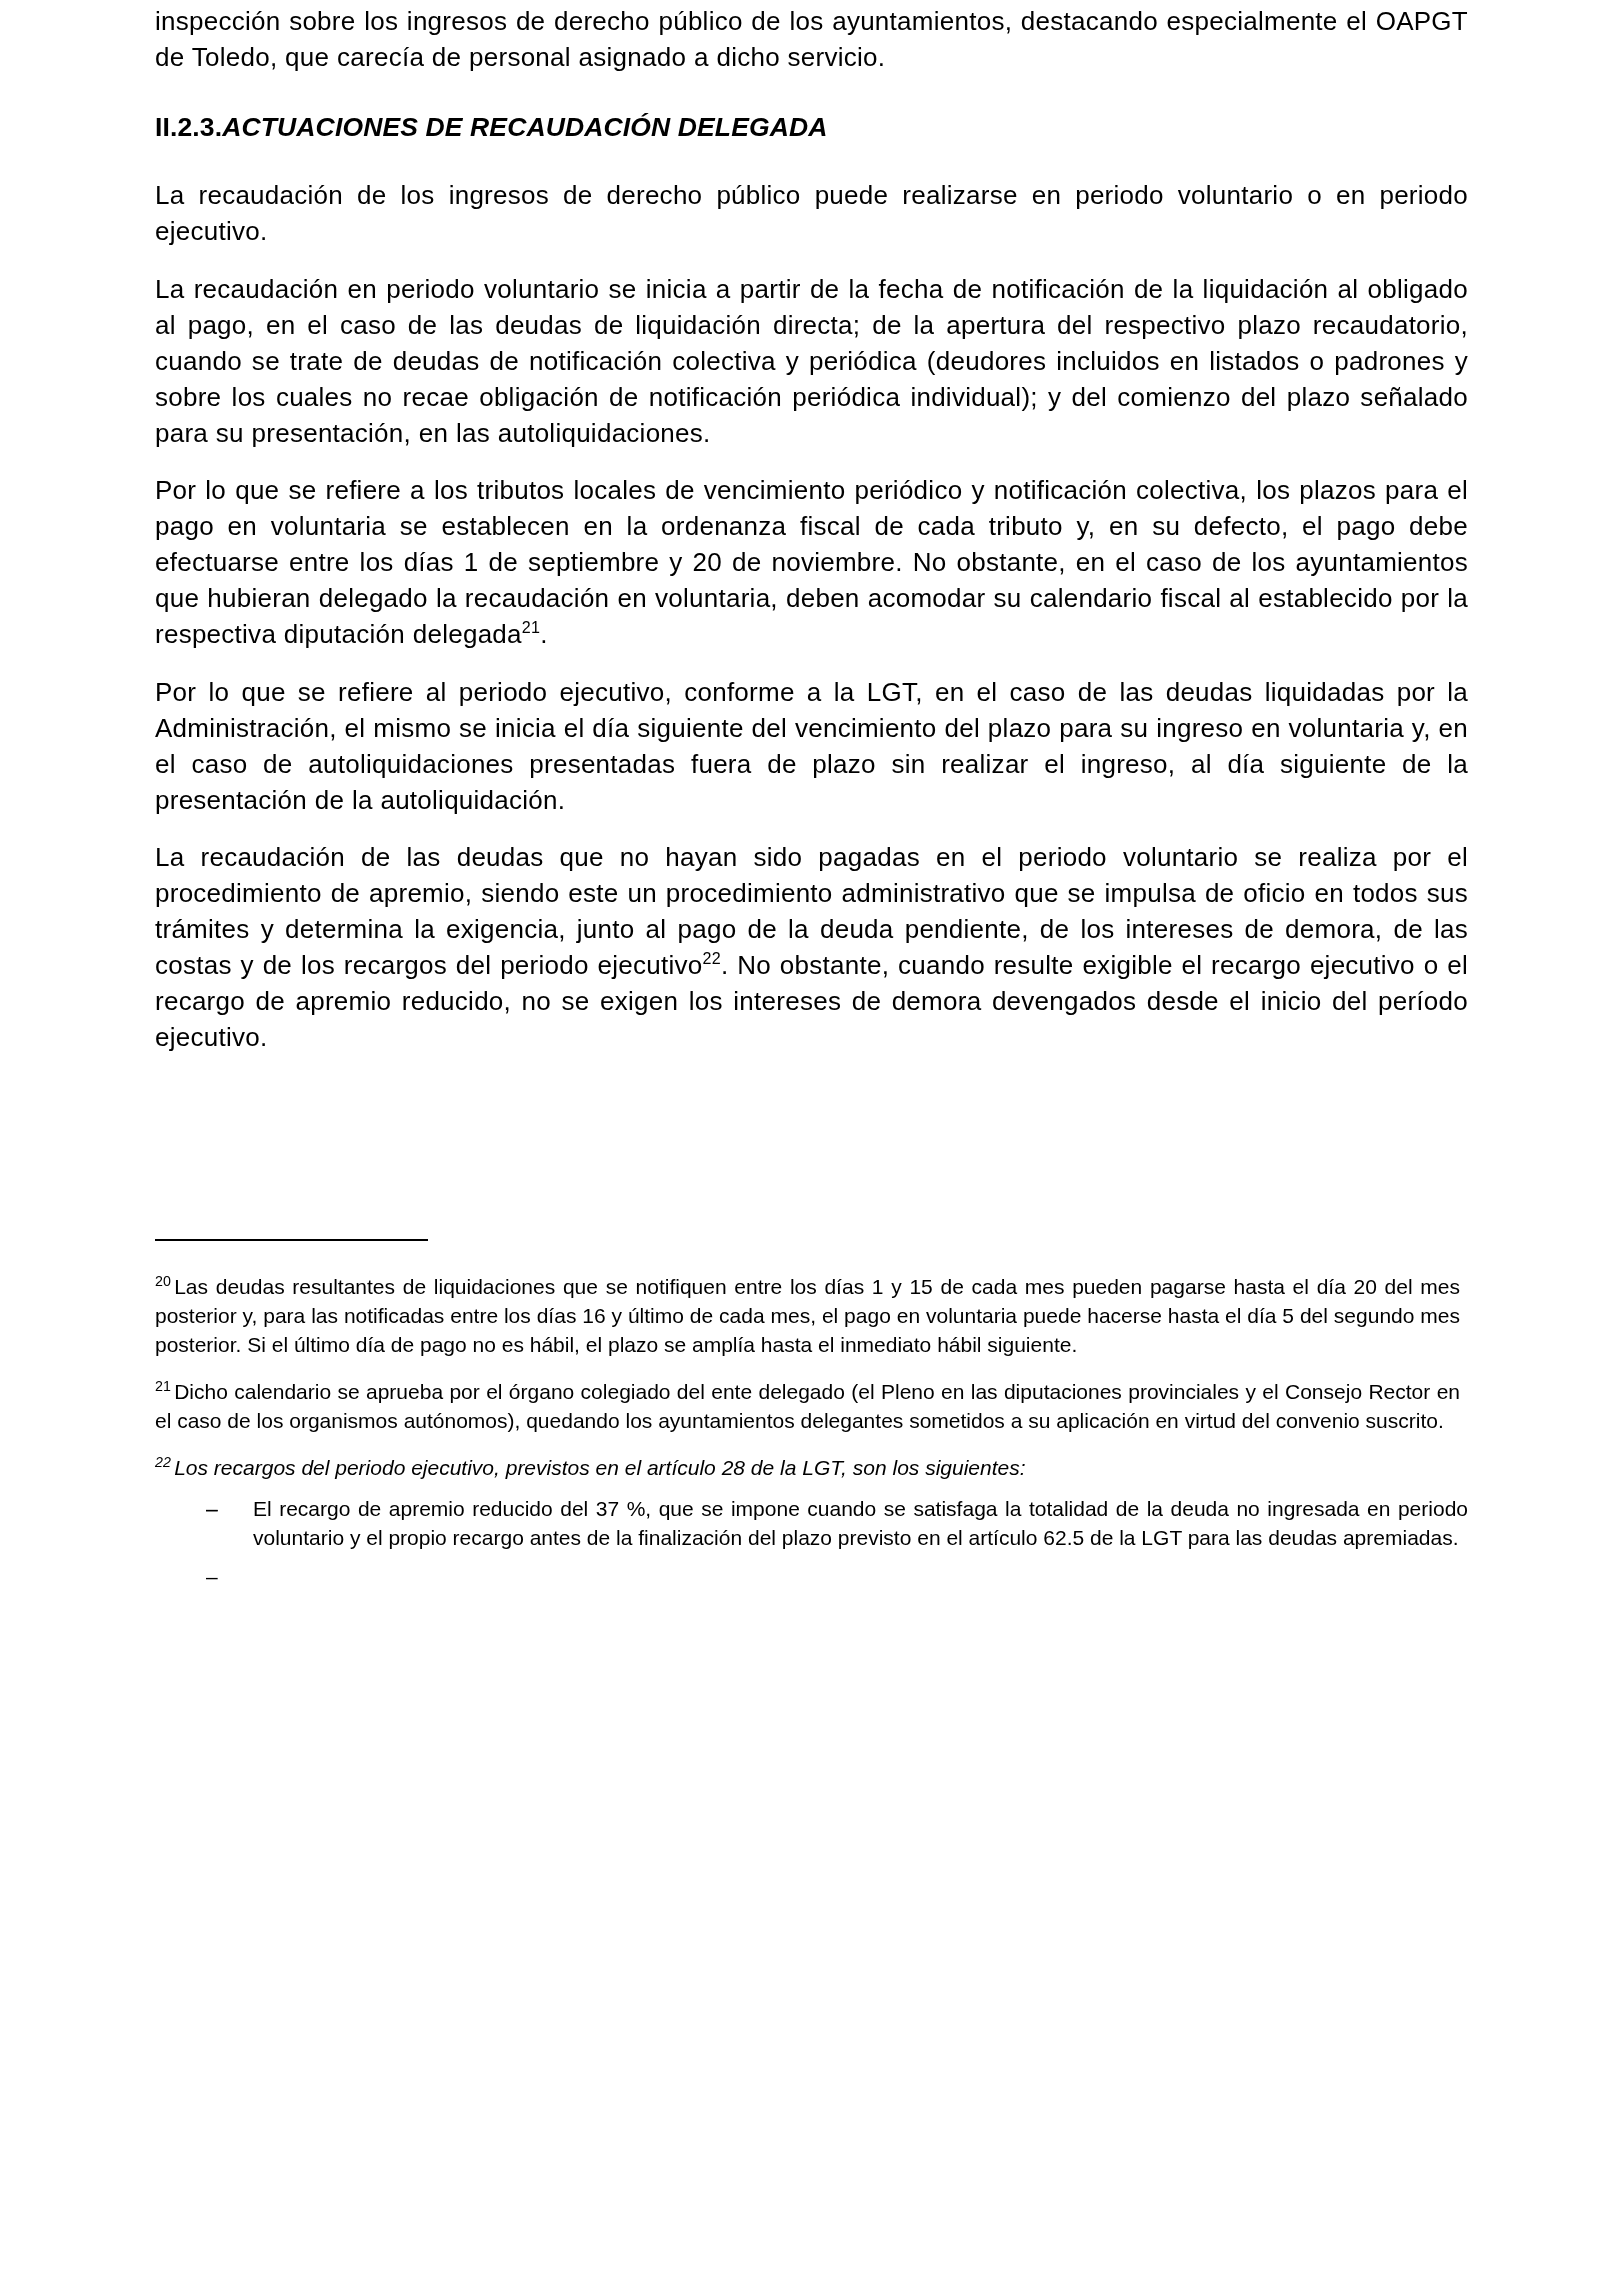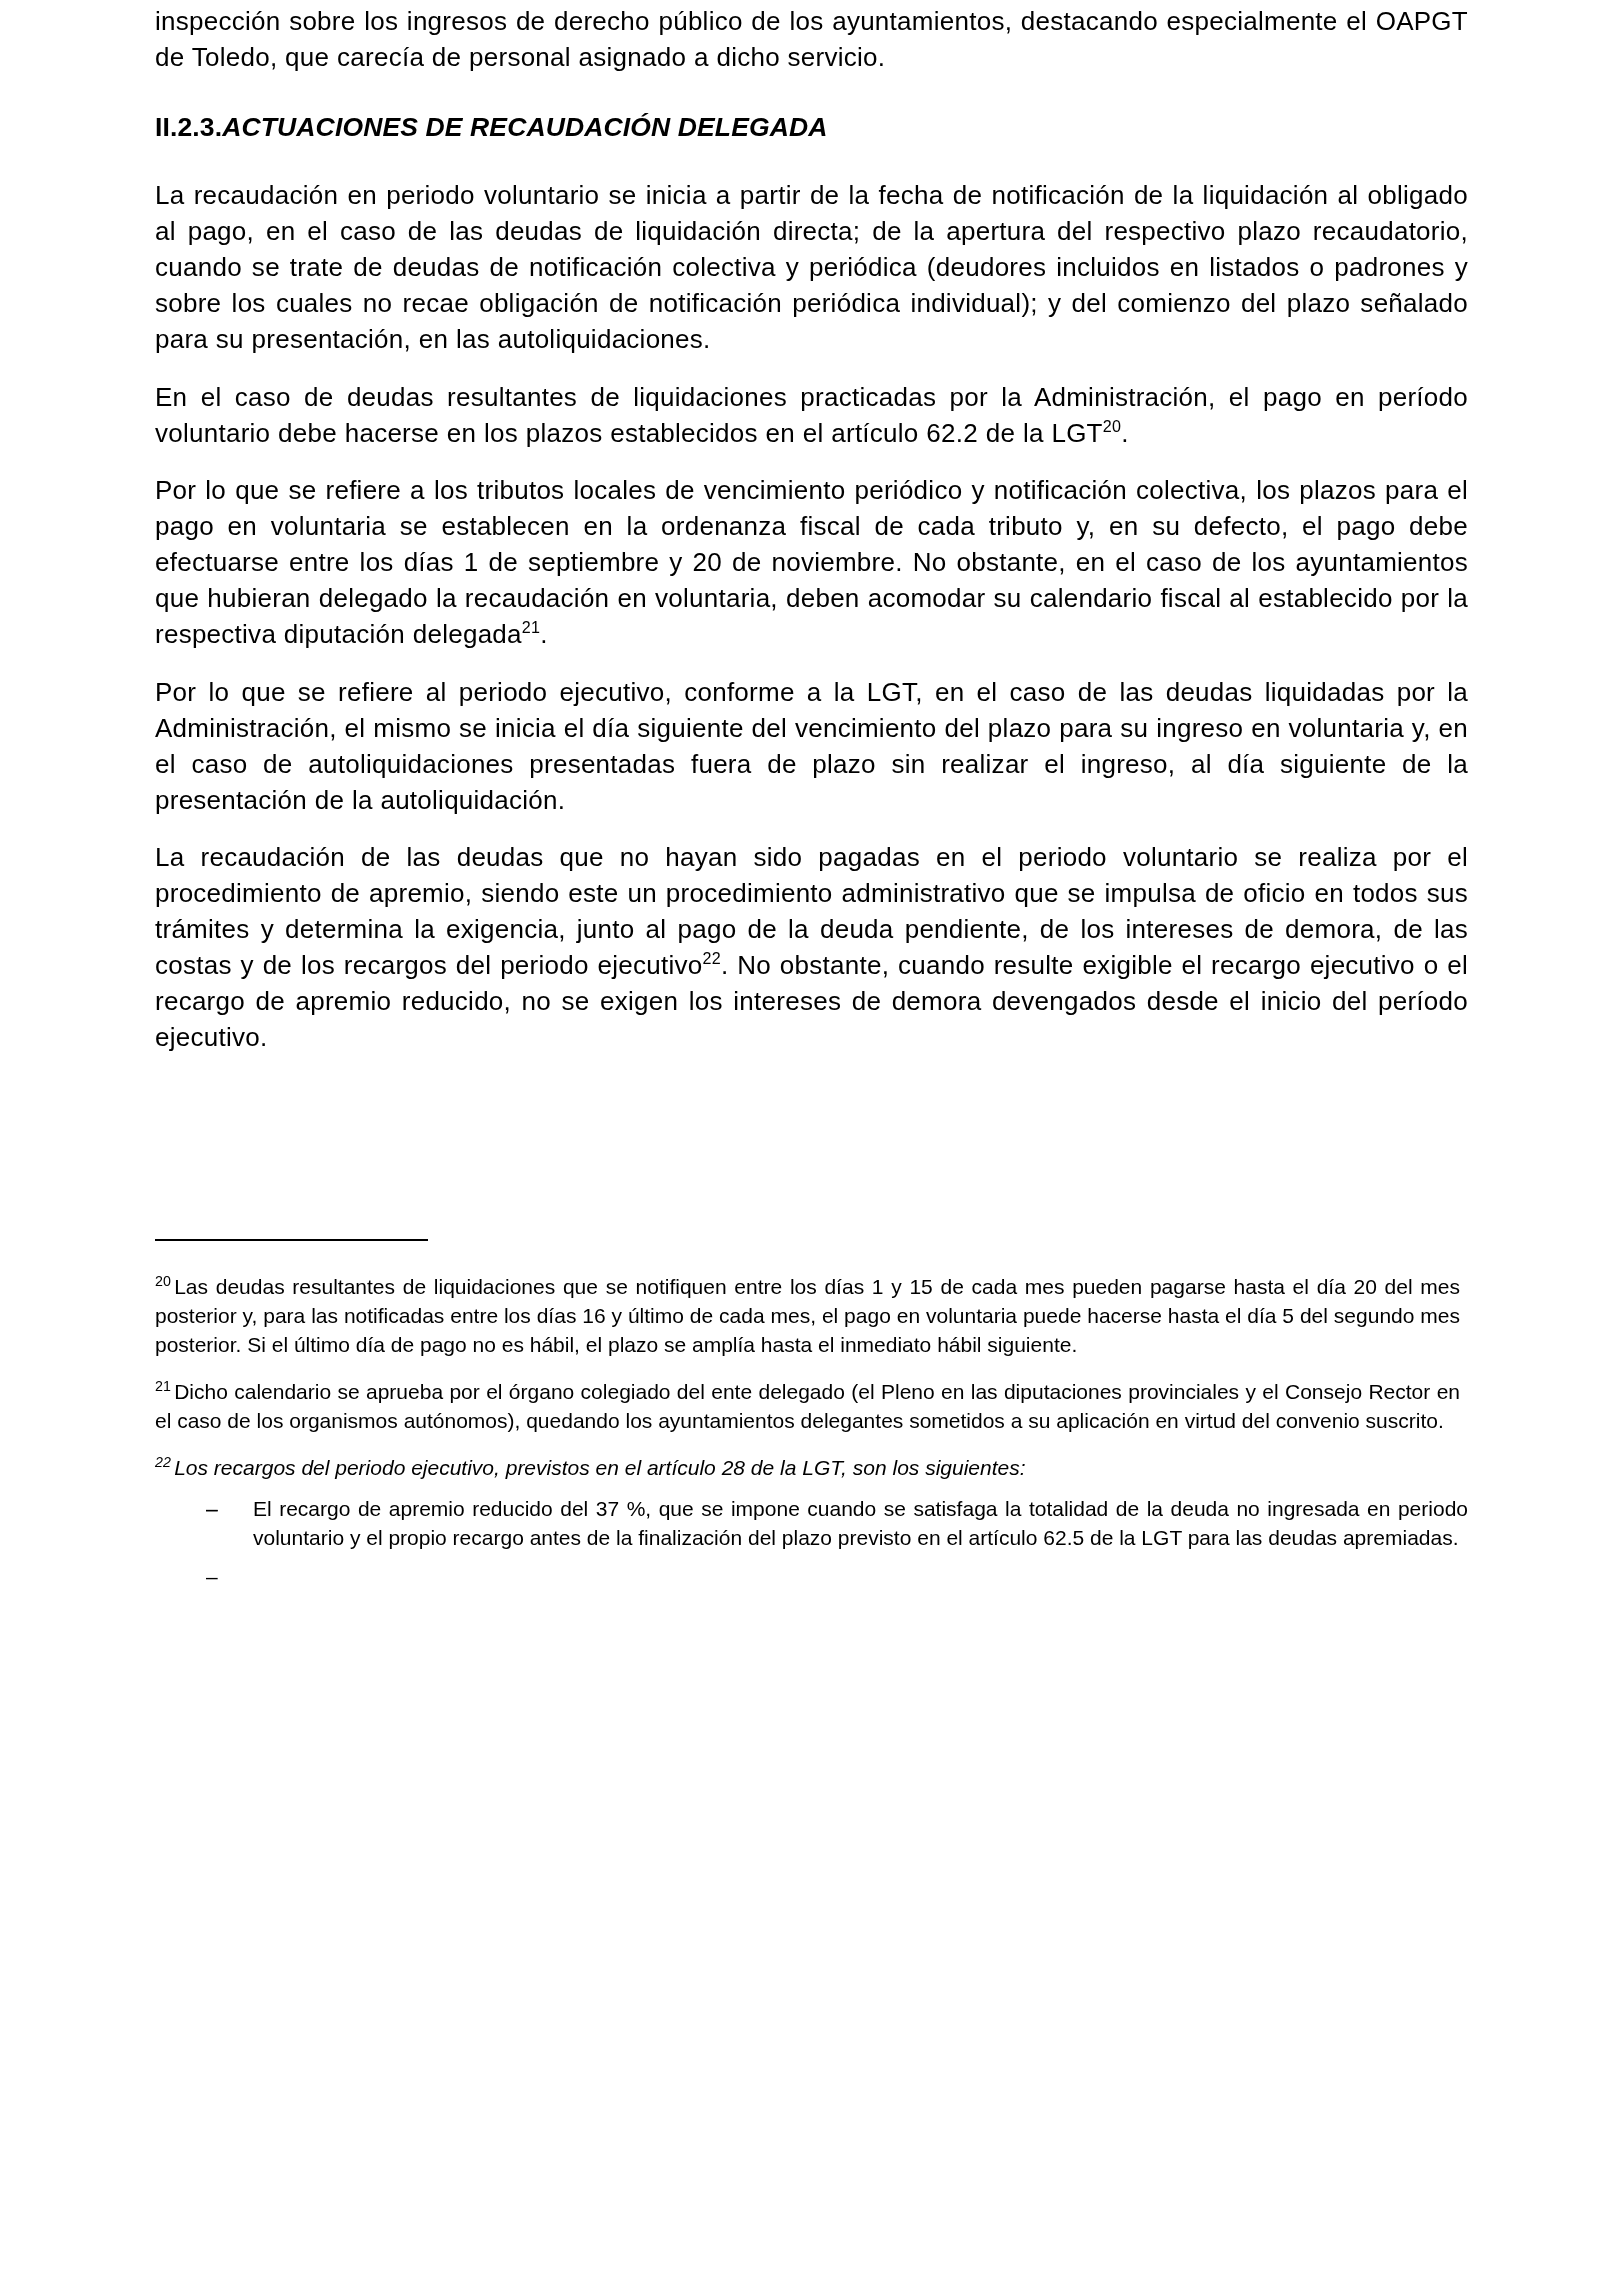--- a/index.html
+++ b/index.html
@@ -127,26 +127,24 @@
 
   <div class="content">
 
     <p class="para first">inspección sobre los ingresos de derecho público de los ayuntamientos, destacando especialmente el OAPGT de Toledo, que carecía de personal asignado a dicho servicio.</p>
 
     <h2 class="heading">
       <span class="num">II.2.3.</span>
       <span class="htext">ACTUACIONES DE RECAUDACIÓN DELEGADA</span>
     </h2>
 
+    <p class="para">La recaudación de los ingresos de derecho público puede realizarse en periodo voluntario o en periodo ejecutivo.</p>
 
     <p class="para">La recaudación en periodo voluntario se inicia a partir de la fecha de notificación de la liquidación al obligado al pago, en el caso de las deudas de liquidación directa; de la apertura del respectivo plazo recaudatorio, cuando se trate de deudas de notificación colectiva y periódica (deudores incluidos en listados o padrones y sobre los cuales no recae obligación de notificación periódica individual); y del comienzo del plazo señalado para su presentación, en las autoliquidaciones.</p>
 
-    <p class="para">
-      <span>En el caso de deudas resultantes de liquidaciones practicadas por la Administración, el pago en período voluntario debe hacerse en los plazos establecidos en el artículo 62.2 de la LGT</span><sup class="fnref">20</sup><span>.</span>
-    </p>
 
     <p class="para">
       <span>Por lo que se refiere a los tributos locales de vencimiento periódico y notificación colectiva, los plazos para el pago en voluntaria se establecen en la ordenanza fiscal de cada tributo y, en su defecto, el pago debe efectuarse entre los días 1 de septiembre y 20 de noviembre. No obstante, en el caso de los ayuntamientos que hubieran delegado la recaudación en voluntaria, deben acomodar su calendario fiscal al establecido por la respectiva diputación delegada</span><sup class="fnref">21</sup><span>.</span>
     </p>
 
     <p class="para">Por lo que se refiere al periodo ejecutivo, conforme a la LGT, en el caso de las deudas liquidadas por la Administración, el mismo se inicia el día siguiente del vencimiento del plazo para su ingreso en voluntaria y, en el caso de autoliquidaciones presentadas fuera de plazo sin realizar el ingreso, al día siguiente de la presentación de la autoliquidación.</p>
 
     <p class="para">
       <span>La recaudación de las deudas que no hayan sido pagadas en el periodo voluntario se realiza por el procedimiento de apremio, siendo este un procedimiento administrativo que se impulsa de oficio en todos sus trámites y determina la exigencia, junto al pago de la deuda pendiente, de los intereses de demora, de las costas y de los recargos del periodo ejecutivo</span><sup class="fnref">22</sup><span>. No obstante, cuando resulte exigible el recargo ejecutivo o el recargo de apremio reducido, no se exigen los intereses de demora devengados desde el inicio del período ejecutivo.</span>
     </p>

